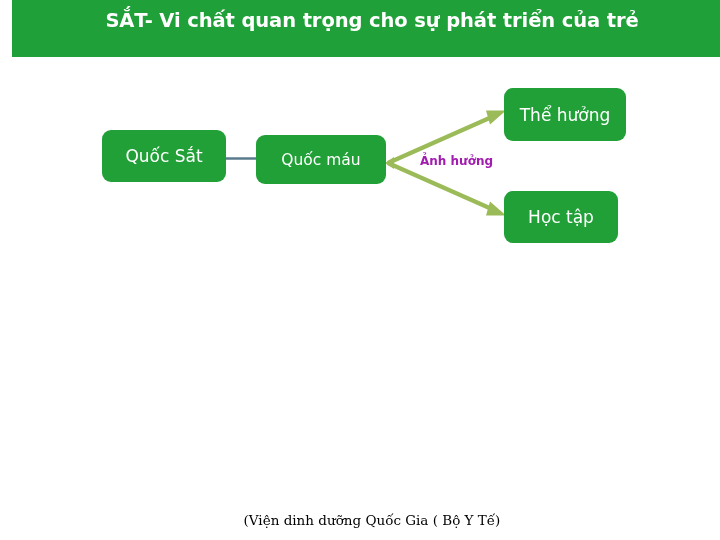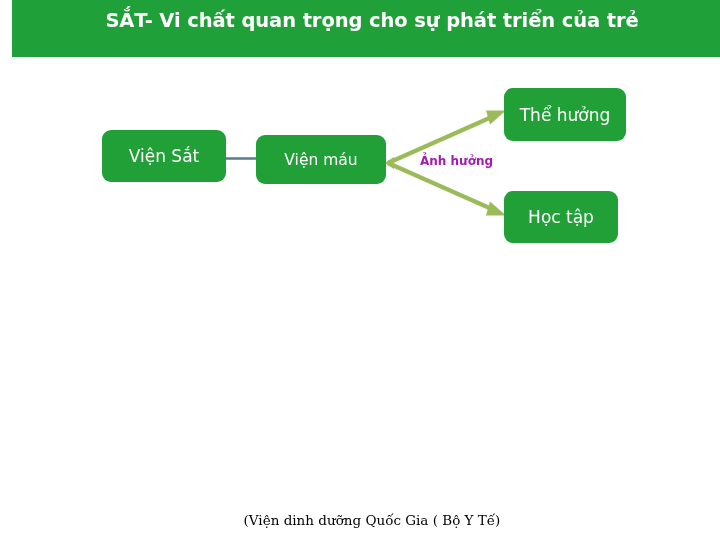--- a/index.html
+++ b/index.html
@@ -148,25 +148,25 @@
 
     <g>
       <line x1="376" y1="163" x2="482" y2="210" stroke="#9BBB59" stroke-width="4.2" stroke-linecap="butt"></line>
       <polygon points="494,215.5 474,215.5 478,201.5" fill="#9BBB59"></polygon>
     </g>
 
     <polygon points="373,163 382,157 382,169" fill="#9BBB59"></polygon>
   </svg>
 
   <div class="node" id="node-thieu-sat">
-    <span>Viện Sắt</span>
+    <span>Quốc Sắt</span>
   </div>
 
   <div class="node" id="node-thieu-mau">
-    <span>Viện máu</span>
+    <span>Quốc máu</span>
   </div>
 
   <div class="node" id="node-the-chat">
     <span>Thể hưởng</span>
   </div>
 
   <div class="node" id="node-hoc-tap">
     <span>Học tập</span>
   </div>
 

